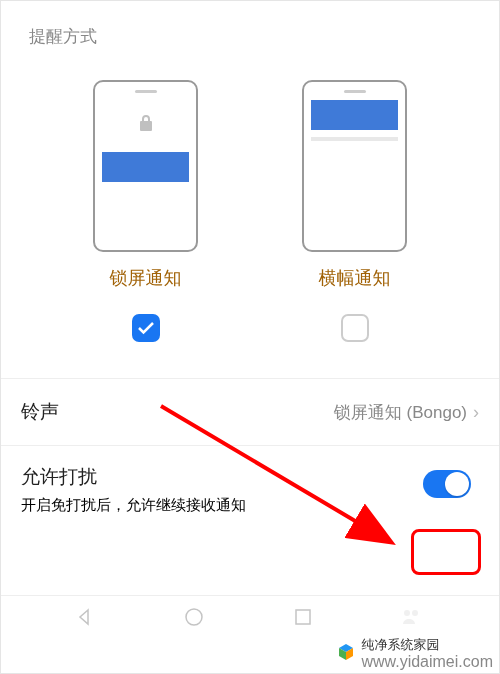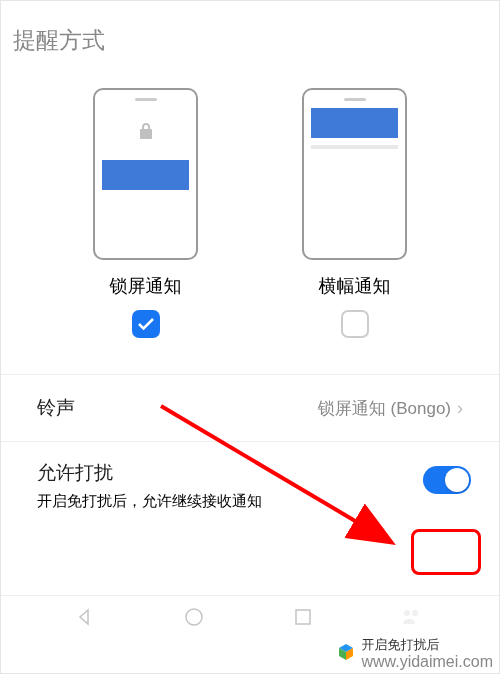--- a/index.html
+++ b/index.html
@@ -7,22 +7,22 @@
       width: 500px;
       height: 674px;
       background: #fff;
       font-family: -apple-system, BlinkMacSystemFont, "Segoe UI", "Microsoft YaHei", sans-serif;
       position: relative;
       border: 1px solid #e5e5e5;
       overflow: hidden;
     }
     .section-title {
       color: #888;
-      font-size: 23px;
-      padding: 24px 12px 12px;
+      font-size: 17px;
+      padding: 24px 28px 12px;
     }
     .preview-row {
       display: flex;
       justify-content: space-around;
       padding: 20px 40px 10px;
     }
     .preview-col {
       display: flex;
       flex-direction: column;
       align-items: center;
@@ -75,22 +75,22 @@
     .banner .thin-line {
       position: absolute;
       top: 55px;
       left: 7px;
       right: 7px;
       height: 4px;
       background: #e8e8e8;
     }
     .preview-label {
       font-size: 18px;
-      color: #000000;
-      margin-bottom: 12px;
+      color: #a16207;
+      margin-bottom: 24px;
     }
     .checkbox {
       width: 28px;
       height: 28px;
       border-radius: 7px;
       display: flex;
       align-items: center;
       justify-content: center;
     }
     .checkbox.checked {
@@ -101,21 +101,21 @@
       border: 2px solid #ccc;
       background: #fff;
     }
     .list {
       margin-top: 26px;
     }
     .list-row {
       display: flex;
       align-items: center;
       justify-content: space-between;
-      padding: 20px 36px;
+      padding: 20px 20px;
       border-top: 1px solid #eee;
       font-size: 19px;
       color: #222;
       position: relative;
     }
     .list-row .row-right {
       display: flex;
       align-items: center;
       color: #888;
       font-size: 17px;
@@ -308,16 +308,16 @@
 
 <div class="watermark">
   <div class="wm-icon">
     <svg width="22" height="22" viewBox="0 0 22 22">
       <path d="M11 2 L18 6 L11 10 L4 6 Z" fill="#2196f3"></path>
       <path d="M11 10 L18 6 L18 14 L11 18 Z" fill="#ff9800"></path>
       <path d="M11 10 L4 6 L4 14 L11 18 Z" fill="#4caf50"></path>
     </svg>
   </div>
   <div>
-    <span class="wm-text">开启免打扰后</span>
+    <span class="wm-text">纯净系统家园</span>
     <span class="wm-url">www.yidaimei.com</span>
   </div>
 </div>
 
 </body></html>

